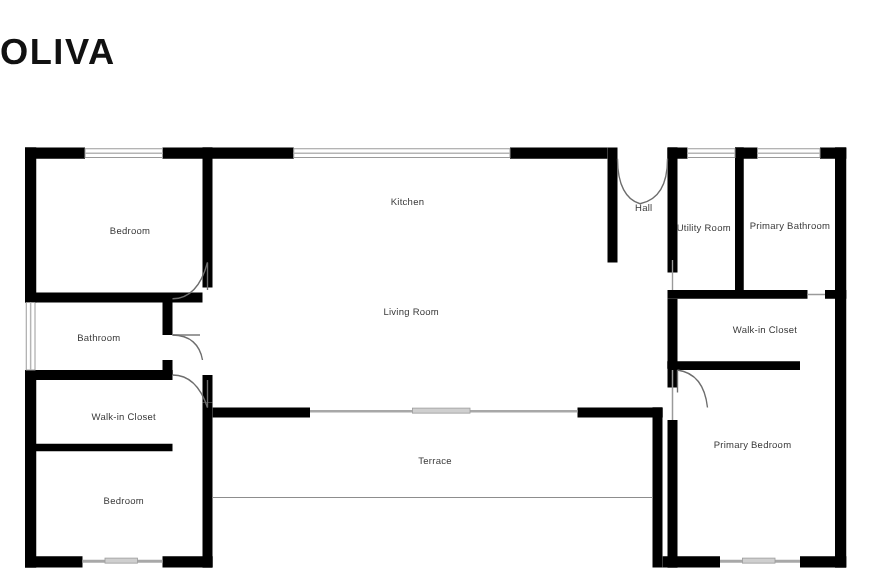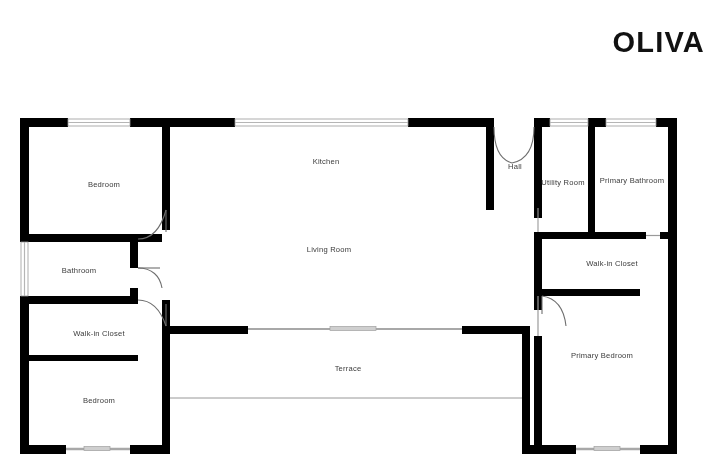--- a/index.html
+++ b/index.html
@@ -18,21 +18,21 @@
     position: relative;
     width: 705px;
     height: 470px;
     background: #ffffff;
   }
   #plan-title {
     position: absolute;
     left: 0;
     top: 26px;
     width: 705px;
-    text-align: right;
+    text-align: left;
     font-family: "Liberation Sans", sans-serif;
     font-weight: bold;
     font-size: 29px;
     letter-spacing: 1.2px;
     color: #111111;
   }
   #floorplan-svg {
     position: absolute;
     left: 0;
     top: 0;

